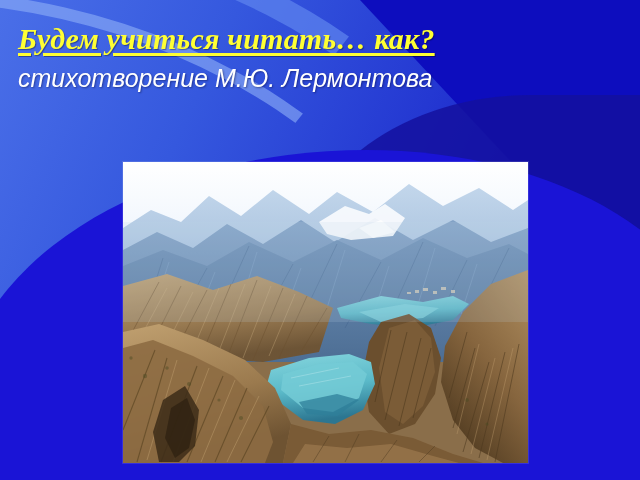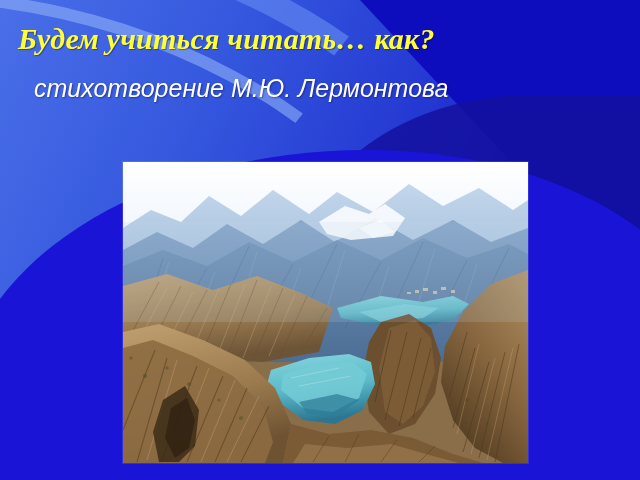--- a/index.html
+++ b/index.html
@@ -136,33 +136,34 @@
     width: 600px;
     z-index: 6;
   }
   .slide-title {
     font-family: "Liberation Serif", serif;
     font-weight: bold;
     font-style: italic;
     font-size: 30px;
     line-height: 34px;
     color: #ffff33;
+    text-decoration: underline;
     text-underline-offset: 4px;
     letter-spacing: .2px;
     white-space: nowrap;
     margin: 0 0 6px 0;
     text-shadow: 1px 1px 1px rgba(0,0,0,.35);
   }
   .slide-subtitle {
     font-family: "Liberation Sans", sans-serif;
     font-style: italic;
     font-size: 25px;
     line-height: 33px;
     color: #ffffff;
-    margin: 16px;
+    margin: 0;
     text-shadow: 1px 1px 2px rgba(0,0,40,.4);
   }
 
   
   .photo-frame {
     position: absolute;
     left: 123px;
     top: 162px;
     width: 405px;
     height: 301px;

